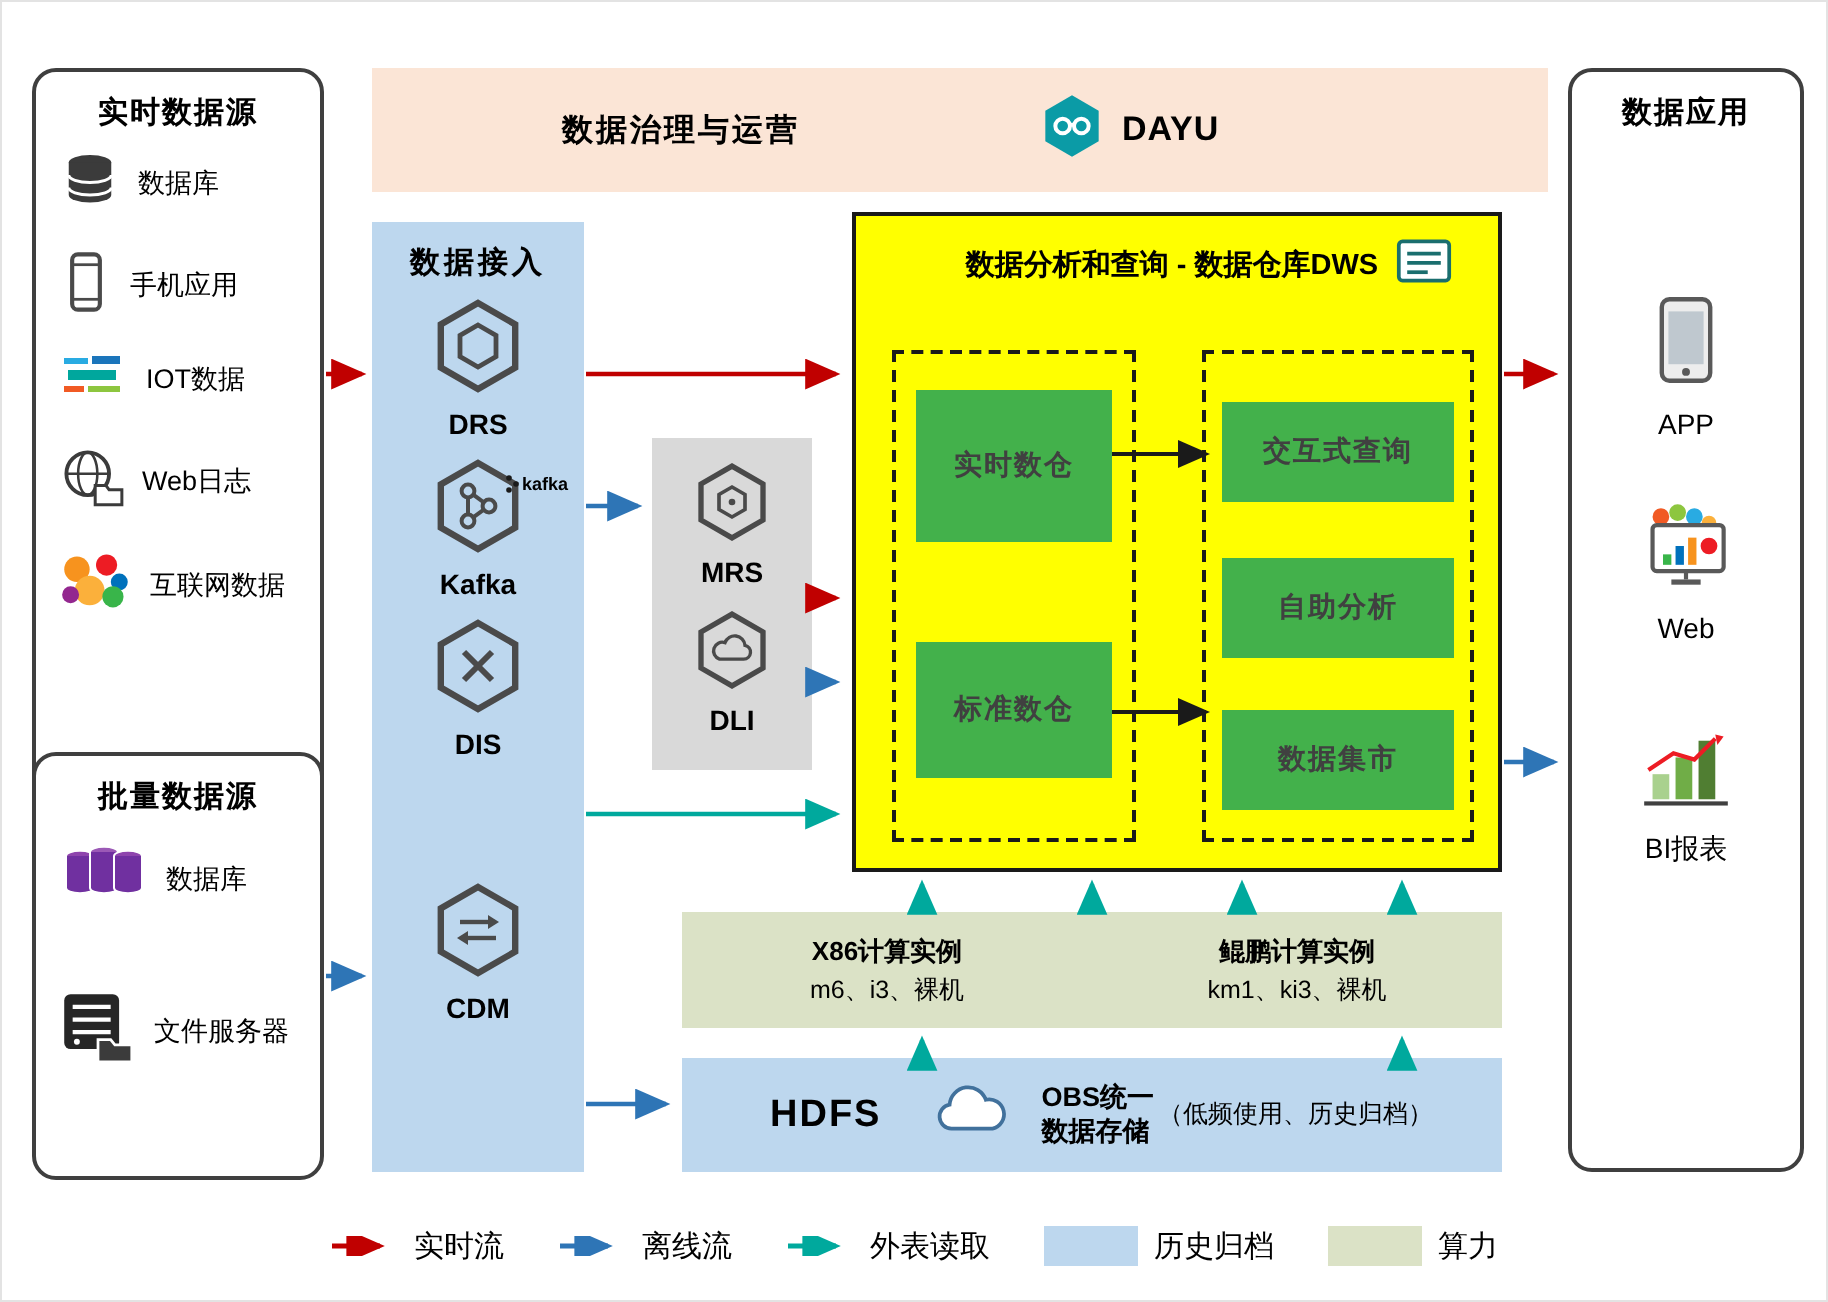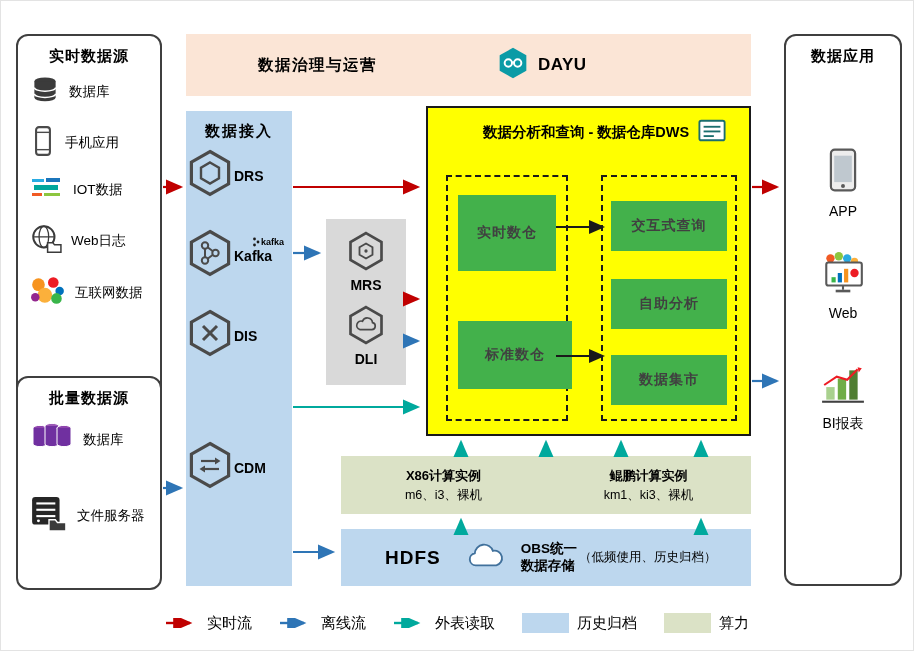--- a/index.html
+++ b/index.html
@@ -10,46 +10,46 @@
   .panel{position:absolute;border:2px solid #3f3f3f;border-radius:12px;background:#fff;box-sizing:border-box;z-index:2;}
   #realtime-panel{left:15px;top:33px;width:146px;height:384px;}
   #batch-panel{left:15px;top:375px;width:146px;height:214px;}
   #apps-panel{left:783px;top:33px;width:118px;height:552px;}
   .panel-title{font-weight:700;font-size:15px;text-align:center;padding-top:11px;letter-spacing:1px;}
 
   .src-item{position:absolute;left:12px;right:6px;display:flex;align-items:center;gap:9px;}
   .src-label{font-size:13.5px;line-height:1.25;}
 
   
-  #banner{position:absolute;left:185px;top:33px;width:565px;height:62px;background:#fbe5d6;display:flex;align-items:center;z-index:2;}
+  #banner{position:absolute;left:185px;top:33px;width:565px;height:62px;background:#fbe5d6;display:flex;align-items:center;z-index:2;padding-left:23px;}
   .banner-title{font-weight:700;font-size:15.5px;margin-left:72px;letter-spacing:1.5px;}
   .dayu{display:flex;align-items:center;gap:9px;margin-left:120px;}
   .dayu-text{font-weight:800;font-size:17px;letter-spacing:.5px;}
 
   
   #ingestion{position:absolute;left:185px;top:110px;width:106px;height:475px;background:#bdd7ee;z-index:2;}
   #ingestion .panel-title{letter-spacing:2px;}
-  .ing-item{position:absolute;left:0;width:100%;display:flex;flex-direction:row;align-items:center;}
+  .ing-item{position:absolute;left:0;width:100%;display:flex;flex-direction:column;align-items:center;}
   .ing-label{font-weight:700;font-size:14px;margin-top:2px;}
   .kafka-badge{position:absolute;left:66px;top:8px;display:flex;align-items:center;gap:1px;font-size:9px;font-weight:700;}
 
   
   #processing{position:absolute;left:325px;top:218px;width:80px;height:166px;background:#d9d9d9;z-index:2;}
   .proc-item{position:absolute;left:0;width:100%;display:flex;flex-direction:column;align-items:center;}
   .proc-label{font-weight:700;font-size:14px;margin-top:2px;}
 
   
   #warehouse{position:absolute;left:425px;top:105px;width:325px;height:330px;background:#ffff00;border:2px solid #1a1a1a;box-sizing:border-box;z-index:2;padding-left:32px;}
   .wh-title{display:flex;align-items:center;justify-content:center;gap:9px;padding-top:11px;font-weight:700;font-size:14.5px;}
   .dashed{position:absolute;border:2px dashed #1a1a1a;box-sizing:border-box;}
   #dash-left{left:18px;top:67px;width:122px;height:246px;}
   #dash-right{left:173px;top:67px;width:136px;height:246px;}
   .green-box{position:absolute;background:#43b14b;color:#404040;font-weight:700;font-size:14px;display:flex;align-items:center;justify-content:center;letter-spacing:1px;}
   #gb-rt{left:30px;top:87px;width:98px;height:76px;}
-  #gb-std{left:30px;top:213px;width:114px;height:68px;}
+  #gb-std{left:30px;top:213px;width:98px;height:68px;}
   #gb-iq{left:183px;top:93px;width:116px;height:50px;}
   #gb-sa{left:183px;top:171px;width:116px;height:50px;}
   #gb-dm{left:183px;top:247px;width:116px;height:50px;}
 
   
   #compute{position:absolute;left:340px;top:455px;width:410px;height:58px;background:#dbe2c6;display:flex;z-index:2;}
   .comp-col{flex:1;display:flex;flex-direction:column;align-items:center;justify-content:center;}
   .comp-title{font-weight:700;font-size:13px;}
   .comp-sub{font-size:12.5px;margin-top:2px;}
 

